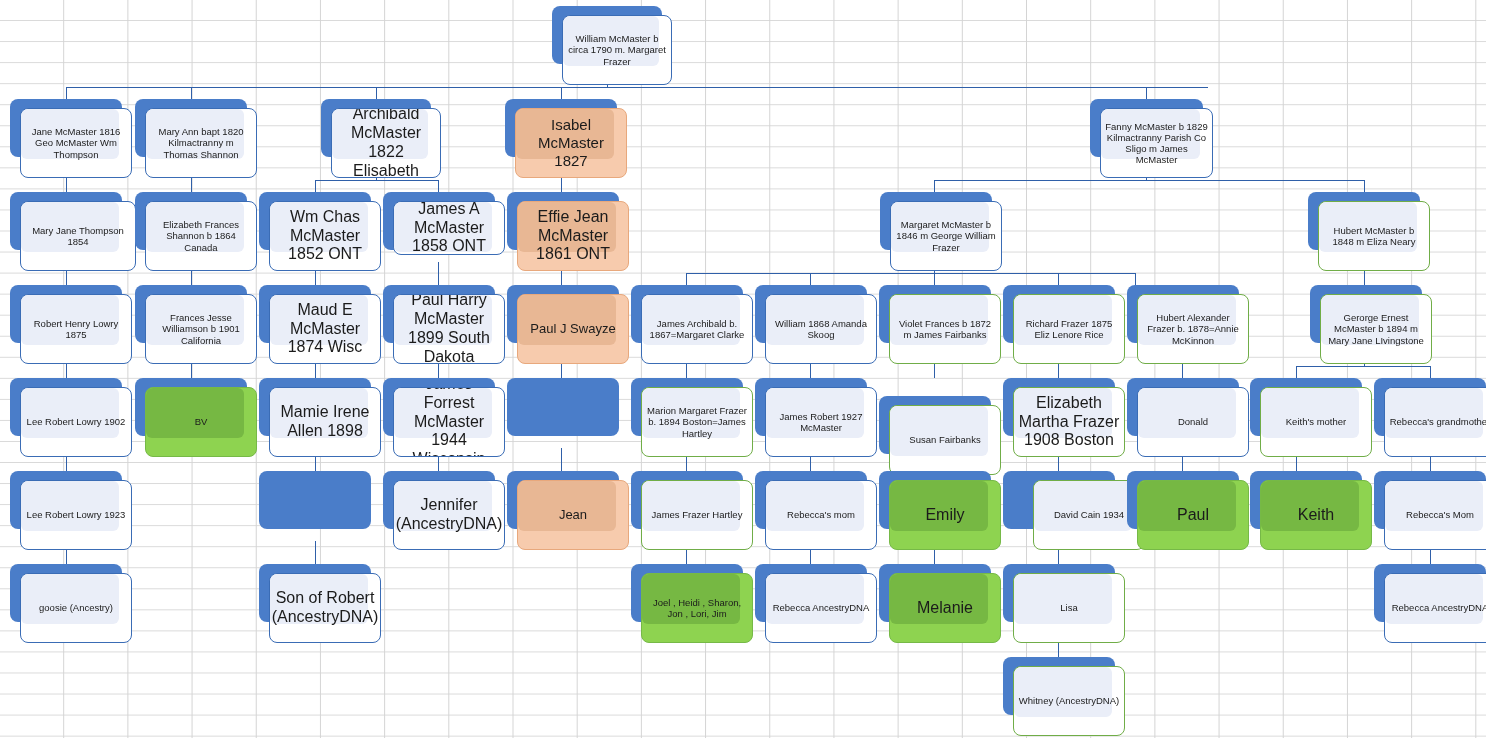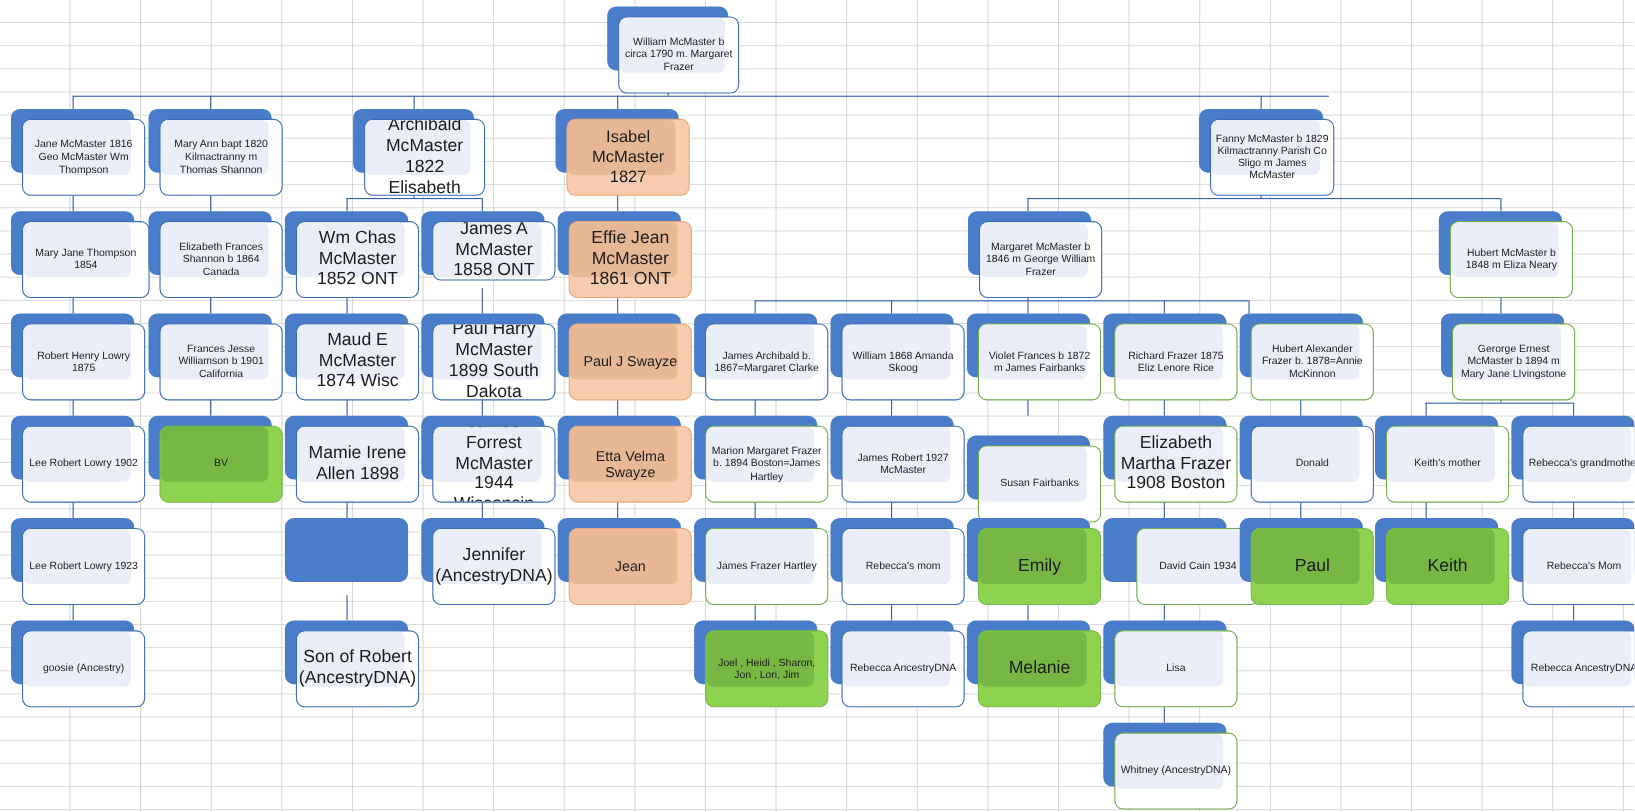--- a/index.html
+++ b/index.html
@@ -325,24 +325,20 @@
     </div>
     <div class="node " style="left: 383px; top: 378px; width: 122px; height: 79px;">
       <div class="shadow" style="width: 112px; height: 58px;"></div>
       <div class="card" style="width: 112px; height: 70px;">
         <div class="inner" style="width: 98px; height: 50px;"></div>
         <div class="label fs-md">James Forrest McMaster 1944 Wisconsin</div>
       </div>
     </div>
     <div class="node orange" style="left: 507px; top: 378px; width: 122px; height: 79px;">
       <div class="shadow" style="width: 112px; height: 58px;"></div>
-      <div class="card" style="width: 112px; height: 70px;">
-        <div class="inner" style="width: 98px; height: 50px;"></div>
-        <div class="label fs-lg">Etta Velma Swayze</div>
-      </div>
     </div>
     <div class="node green-outline" style="left: 631px; top: 378px; width: 122px; height: 79px;">
       <div class="shadow" style="width: 112px; height: 58px;"></div>
       <div class="card" style="width: 112px; height: 70px;">
         <div class="inner" style="width: 98px; height: 50px;"></div>
         <div class="label fs-sm">Marion Margaret Frazer b. 1894 Boston=James Hartley</div>
       </div>
     </div>
     <div class="node " style="left: 755px; top: 378px; width: 122px; height: 79px;">
       <div class="shadow" style="width: 112px; height: 58px;"></div>

